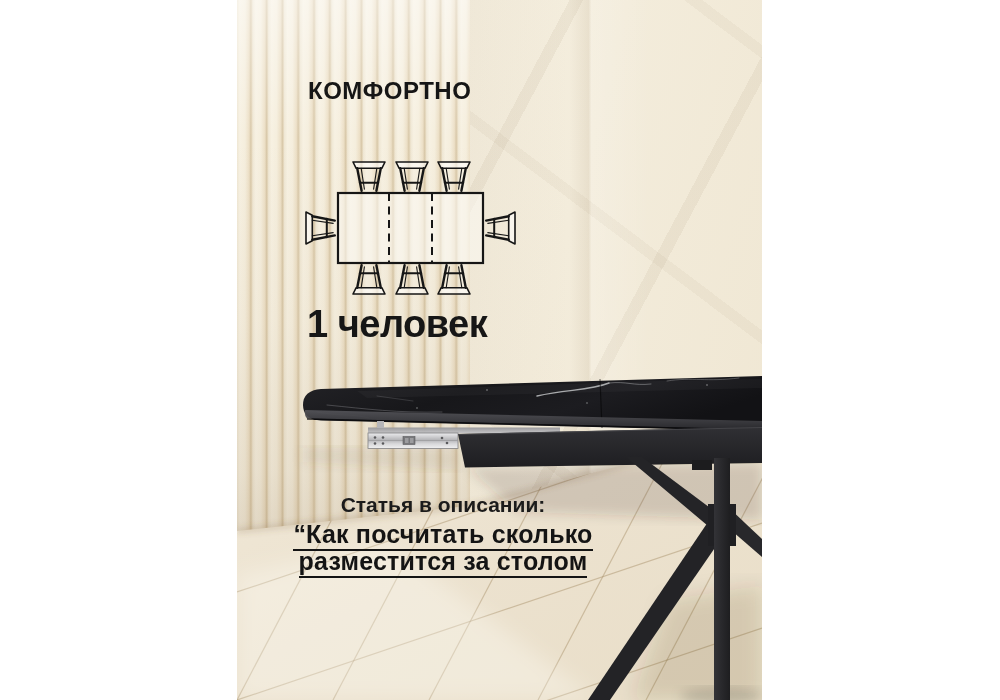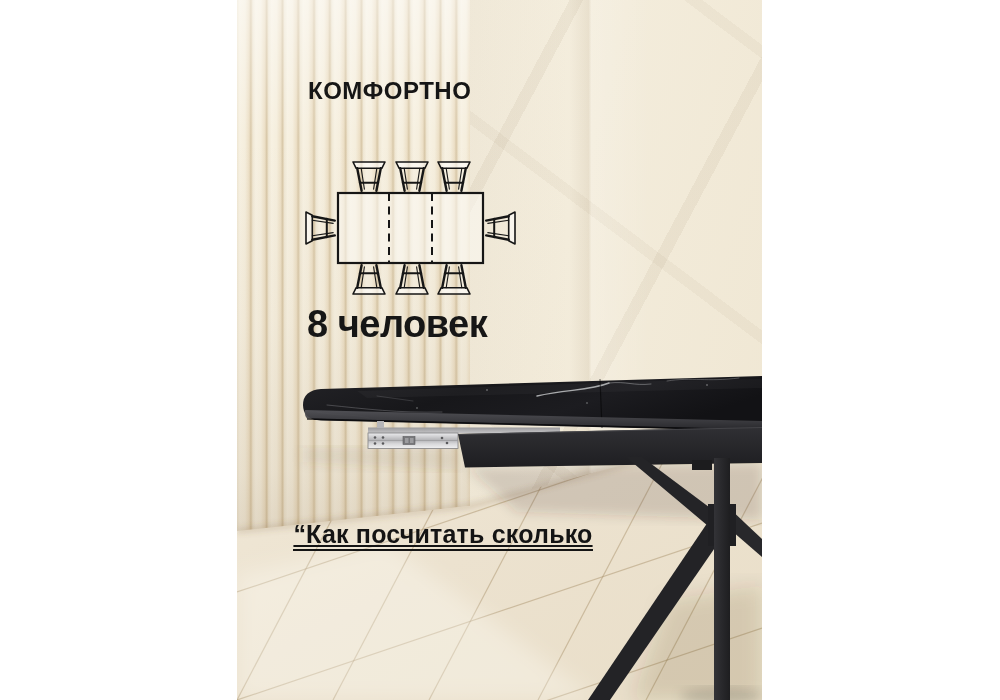--- a/index.html
+++ b/index.html
@@ -37,21 +37,21 @@
 
   
   .capacity{position:absolute;left:70px;top:302px;font-size:38px;line-height:44px;
     font-weight:800;color:#161616;letter-spacing:-.5px;}
 
   
   .note{position:absolute;left:0;top:492px;width:412px;text-align:center;
     font-size:21px;line-height:26px;font-weight:700;color:#1b1b1b;}
   .quote{position:absolute;left:0;top:521px;width:412px;text-align:center;
     font-size:25px;line-height:27px;font-weight:800;color:#141414;letter-spacing:.2px;}
-  .quote .ql{display:block;text-decoration:underline;}
+  .quote .ql{display:block;}
   .quote .ql span{border-bottom:2.5px solid #141414;padding-bottom:1px;}
 </style>
 </head>
 <body>
 
 <div class="canvas">
   <div class="poster">
 
     <div class="slat-wall"></div>
     <div class="window-shadows"></div>
@@ -211,20 +211,22 @@
         <use href="#chair" transform="translate(93,136) scale(1,-1)"></use>
         <use href="#chair" transform="translate(135,136) scale(1,-1)"></use>
       </g>
       <use href="#chair" transform="translate(4,87) rotate(-90)"></use>
       <use href="#chair" transform="translate(213,53) rotate(90)"></use>
       <rect x="36" y="35" width="145" height="70" fill="rgba(252,250,244,.55)" stroke="#161616" stroke-width="2.2"></rect>
       <line x1="87" y1="35" x2="87" y2="105" stroke="#161616" stroke-width="2" stroke-dasharray="8 5.5"></line>
       <line x1="130" y1="35" x2="130" y2="105" stroke="#161616" stroke-width="2" stroke-dasharray="8 5.5"></line>
     </svg>
 
-    <div class="capacity">8 человек</div>
-
+    <div class="capacity">1 человек</div>
+
+    <div class="note">Статья в описании:</div>
     <div class="quote">
       <span class="ql"><span>“Как посчитать сколько</span></span>
+      <span class="ql"><span>разместится за столом</span></span>
     </div>
 
   </div>
 </div>
 
 </body></html>

